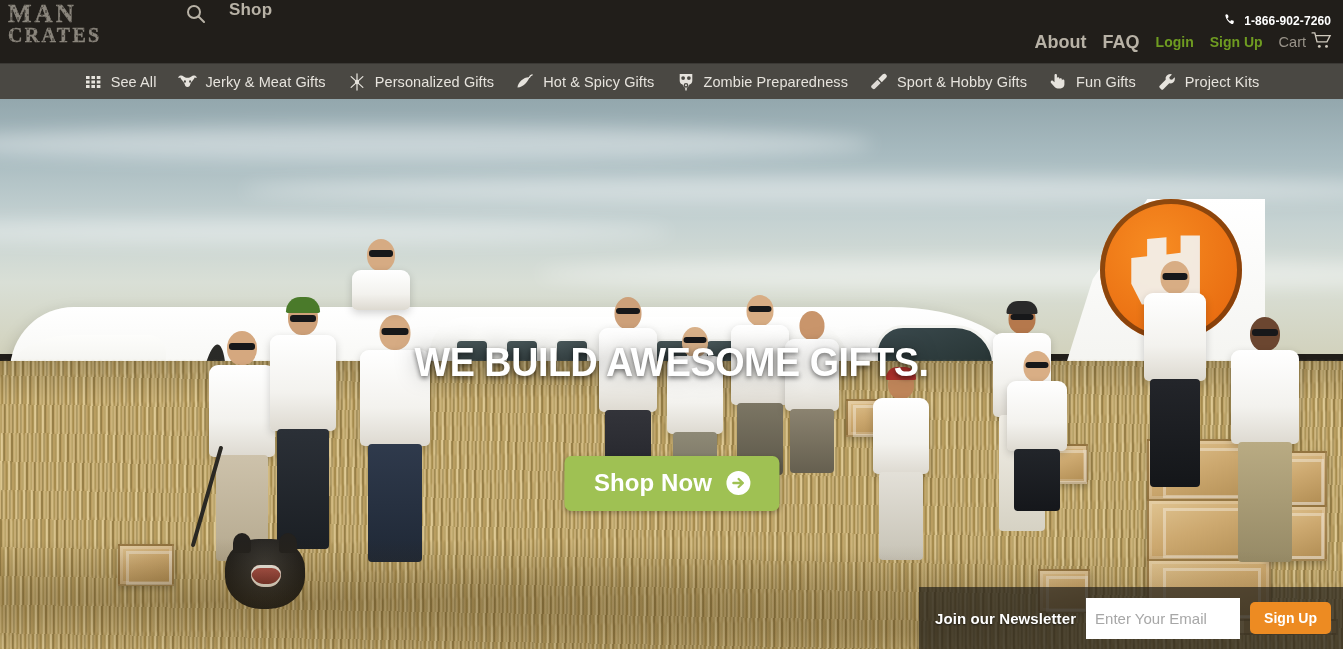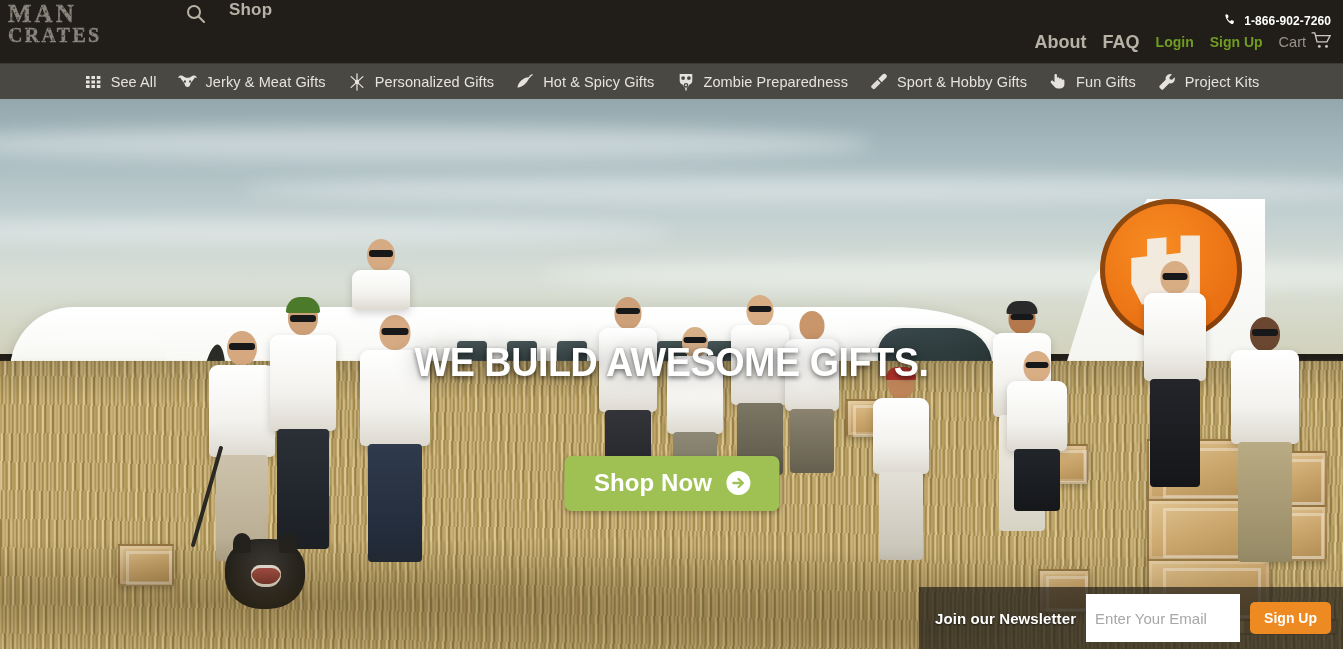--- a/index.html
+++ b/index.html
@@ -352,21 +352,21 @@
   .newsletter-label {
     color:#ffffff;
     font-size: 15px;
     font-weight: bold;
     letter-spacing:.1px;
     white-space:nowrap;
     text-shadow: 0 1px 2px rgba(0,0,0,.6);
   }
   .newsletter-input {
     flex: 1 1 auto;
-    height: 48px;
+    height: 41px;
     border: none;
     background: #ffffff;
     padding: 0 9px;
     font-size: 15px;
     font-family: "Liberation Sans", sans-serif;
     color:#a21caf;
     outline: none;
     min-width: 0;
   }
   .newsletter-input::placeholder { color:#a7a7a7; }

